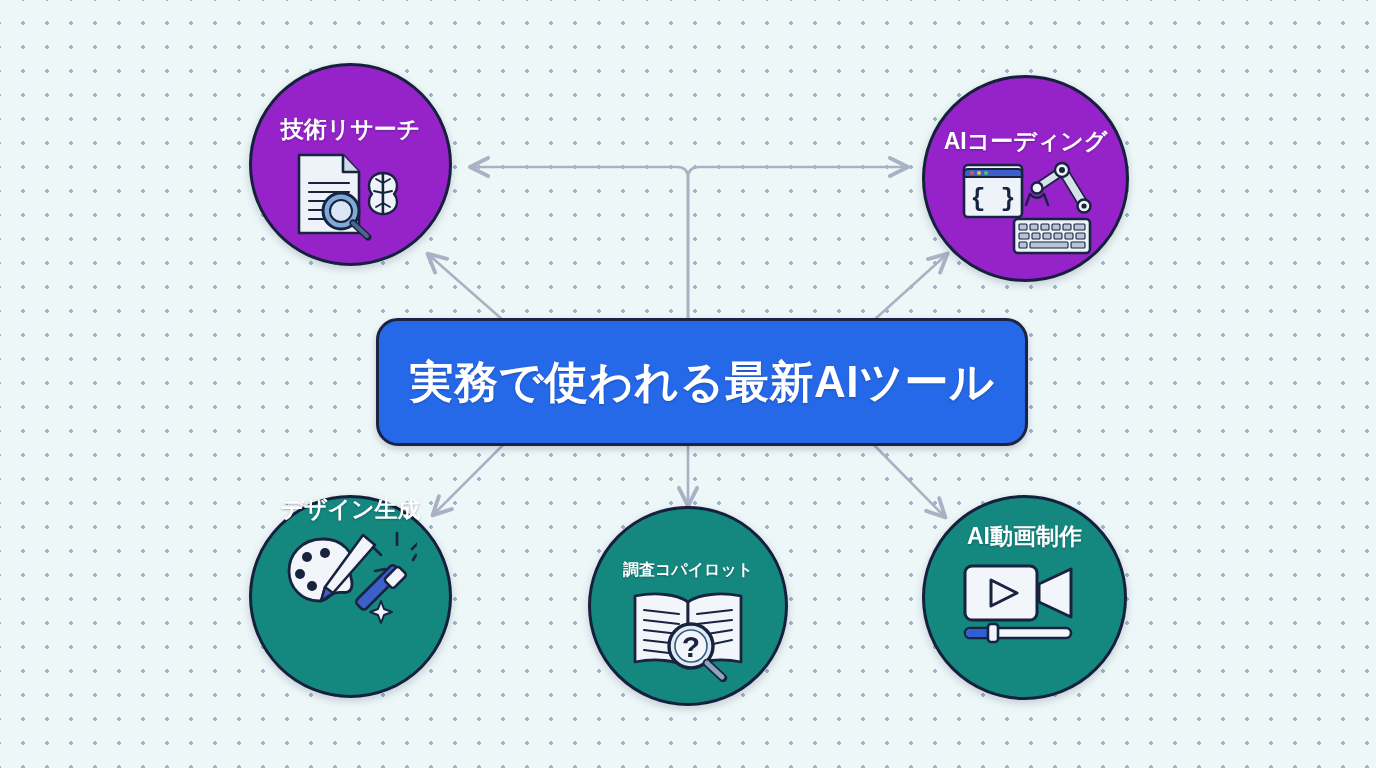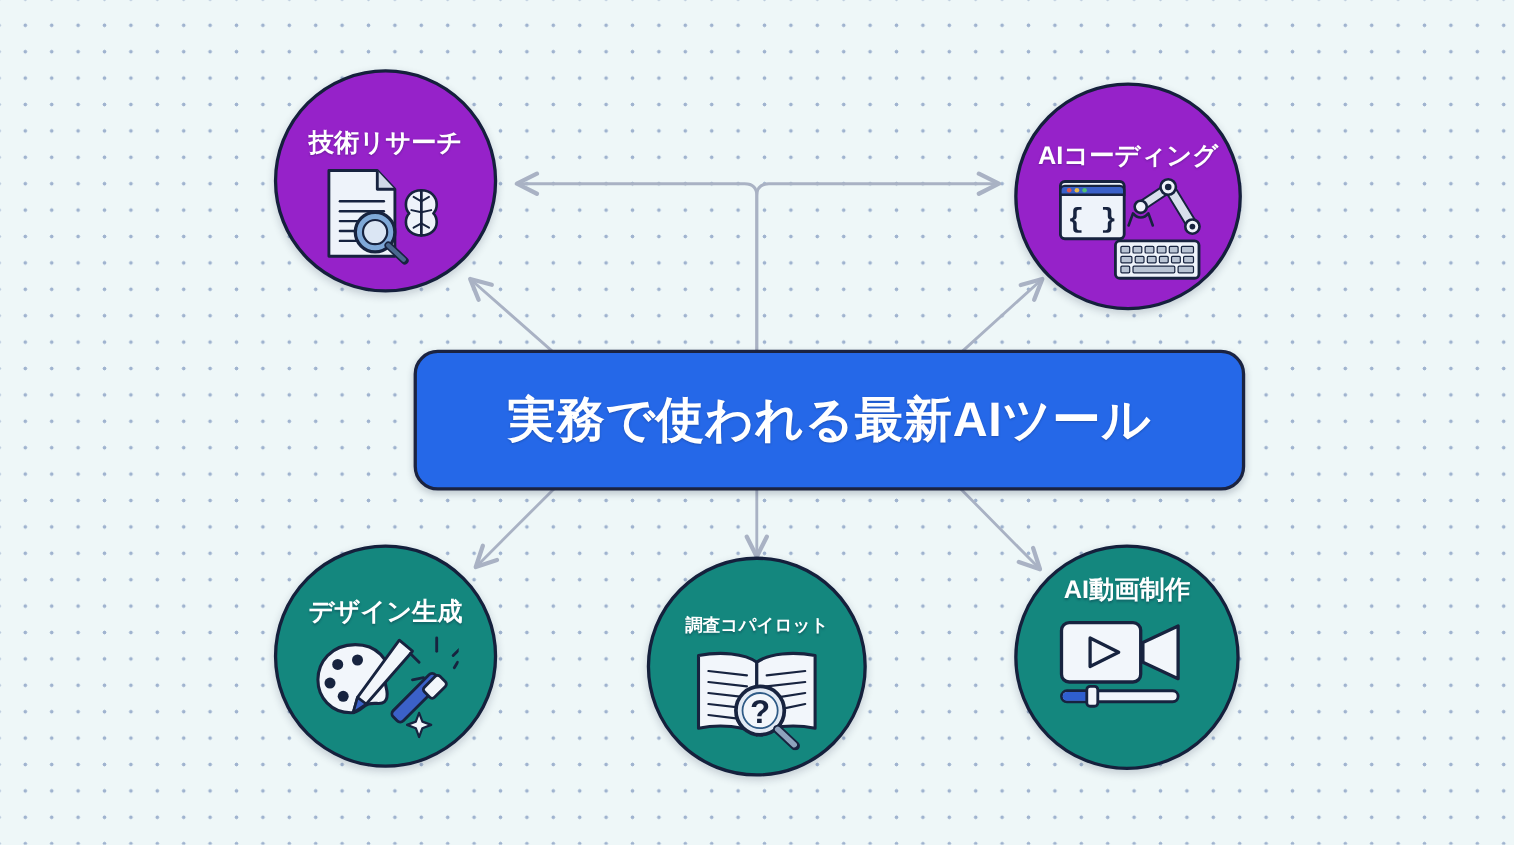--- a/index.html
+++ b/index.html
@@ -28,21 +28,21 @@
     width: 1376px;
     height: 768px;
     pointer-events: none;
   }
 
   
   .central-node {
     position: absolute;
     left: 376px;
     top: 318px;
-    width: 756px;
+    width: 652px;
     height: 128px;
     background: #2568e8;
     border: 3px solid #1b2340;
     border-radius: 22px;
     box-sizing: border-box;
     display: flex;
     flex-direction: column;
     align-items: center;
     justify-content: center;
     box-shadow: 0 3px 7px rgba(20,30,60,0.22);
@@ -98,21 +98,21 @@
   }
 
   
   #branch-research { left: 249px; top: 63px;  width: 203px; height: 203px; }
   #branch-research .branch-label { margin-top: 52px; }
 
   #branch-coding   { left: 922px; top: 75px;  width: 207px; height: 207px; }
   #branch-coding .branch-label { margin-top: 52px; }
 
   #branch-design   { left: 249px; top: 495px; width: 203px; height: 203px; }
-  #branch-design .branch-label { margin-top: 47px; }
+  #branch-design .branch-label { }
 
   #branch-copilot  { left: 588px; top: 506px; width: 200px; height: 200px; }
   #branch-copilot .branch-label { margin-top: 53px; font-size: 16px; }
 
   #branch-video    { left: 922px; top: 495px; width: 205px; height: 205px; }
   #branch-video .branch-label { margin-top: 27px; }
 </style>
 </head>
 <body>
 

